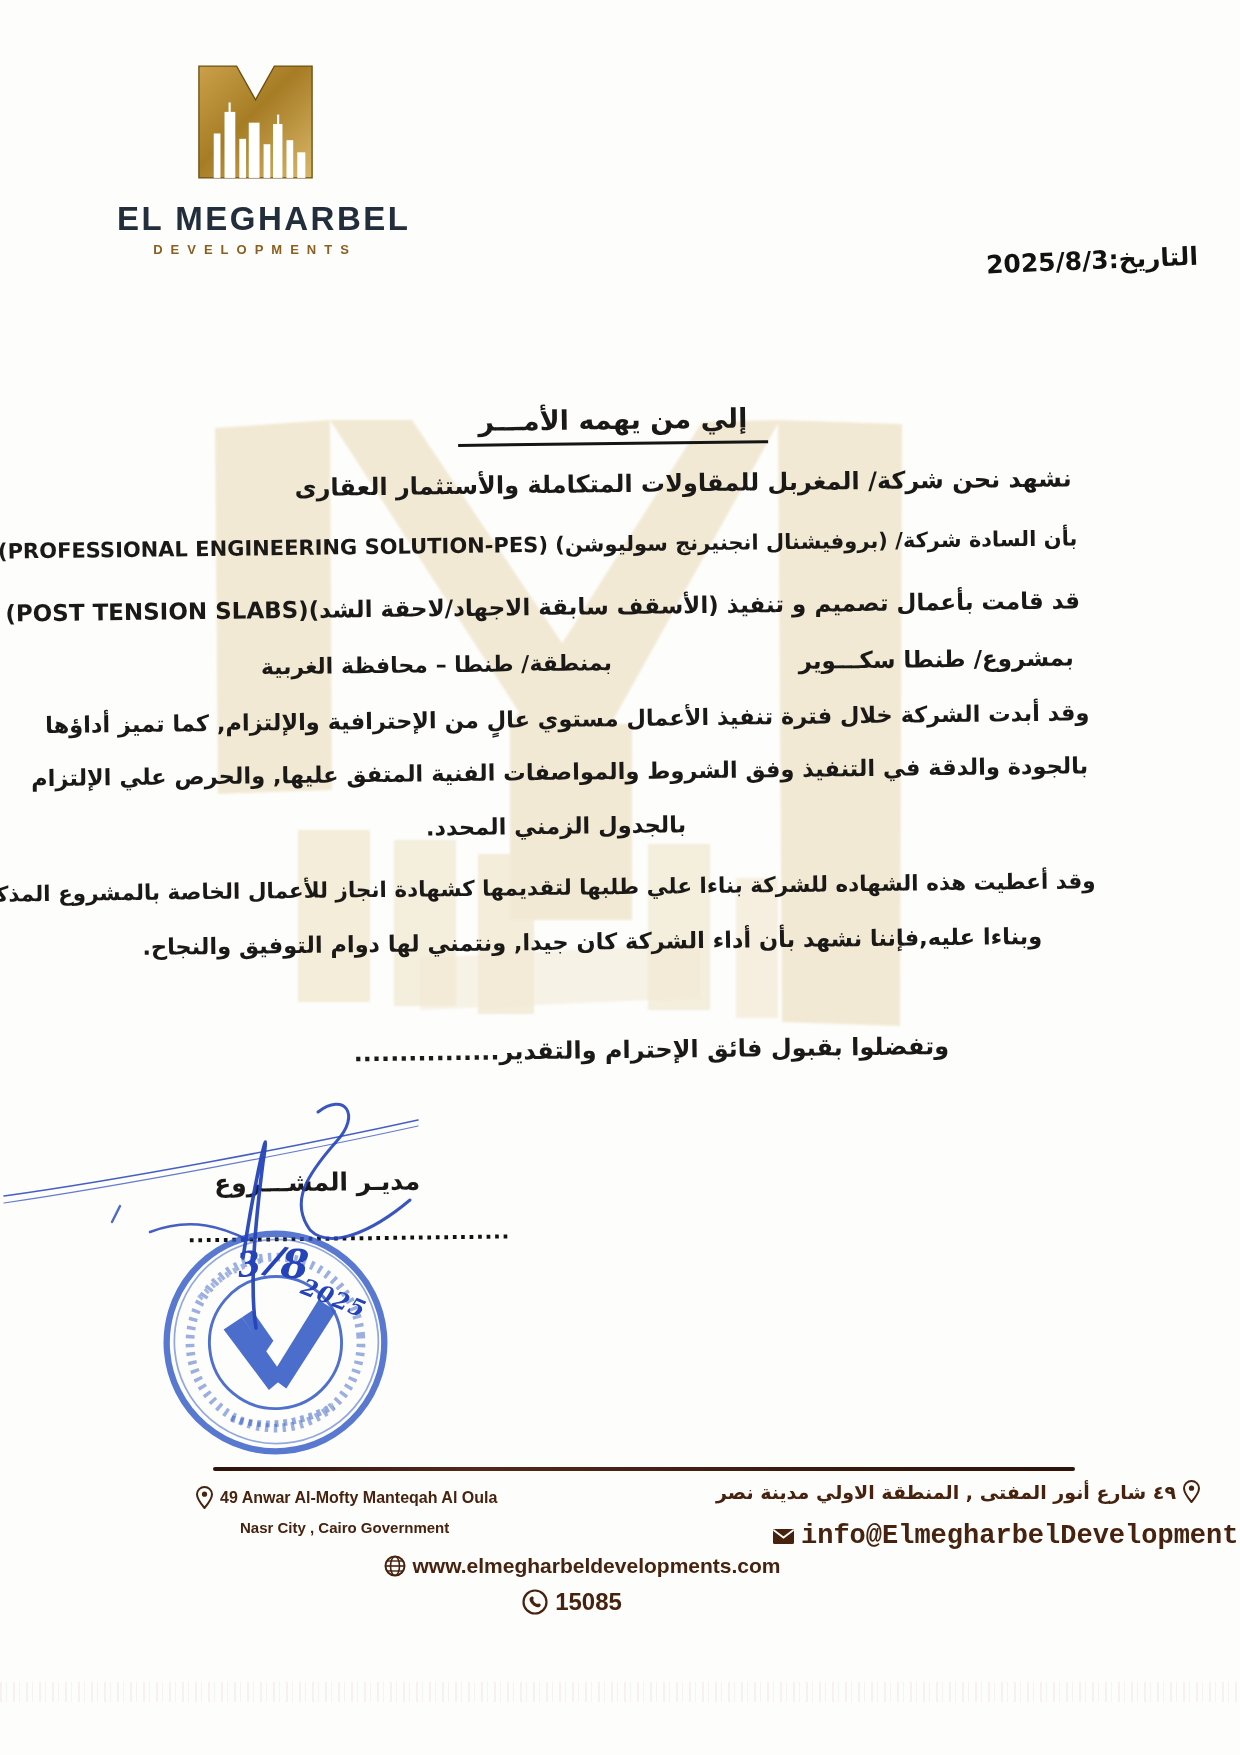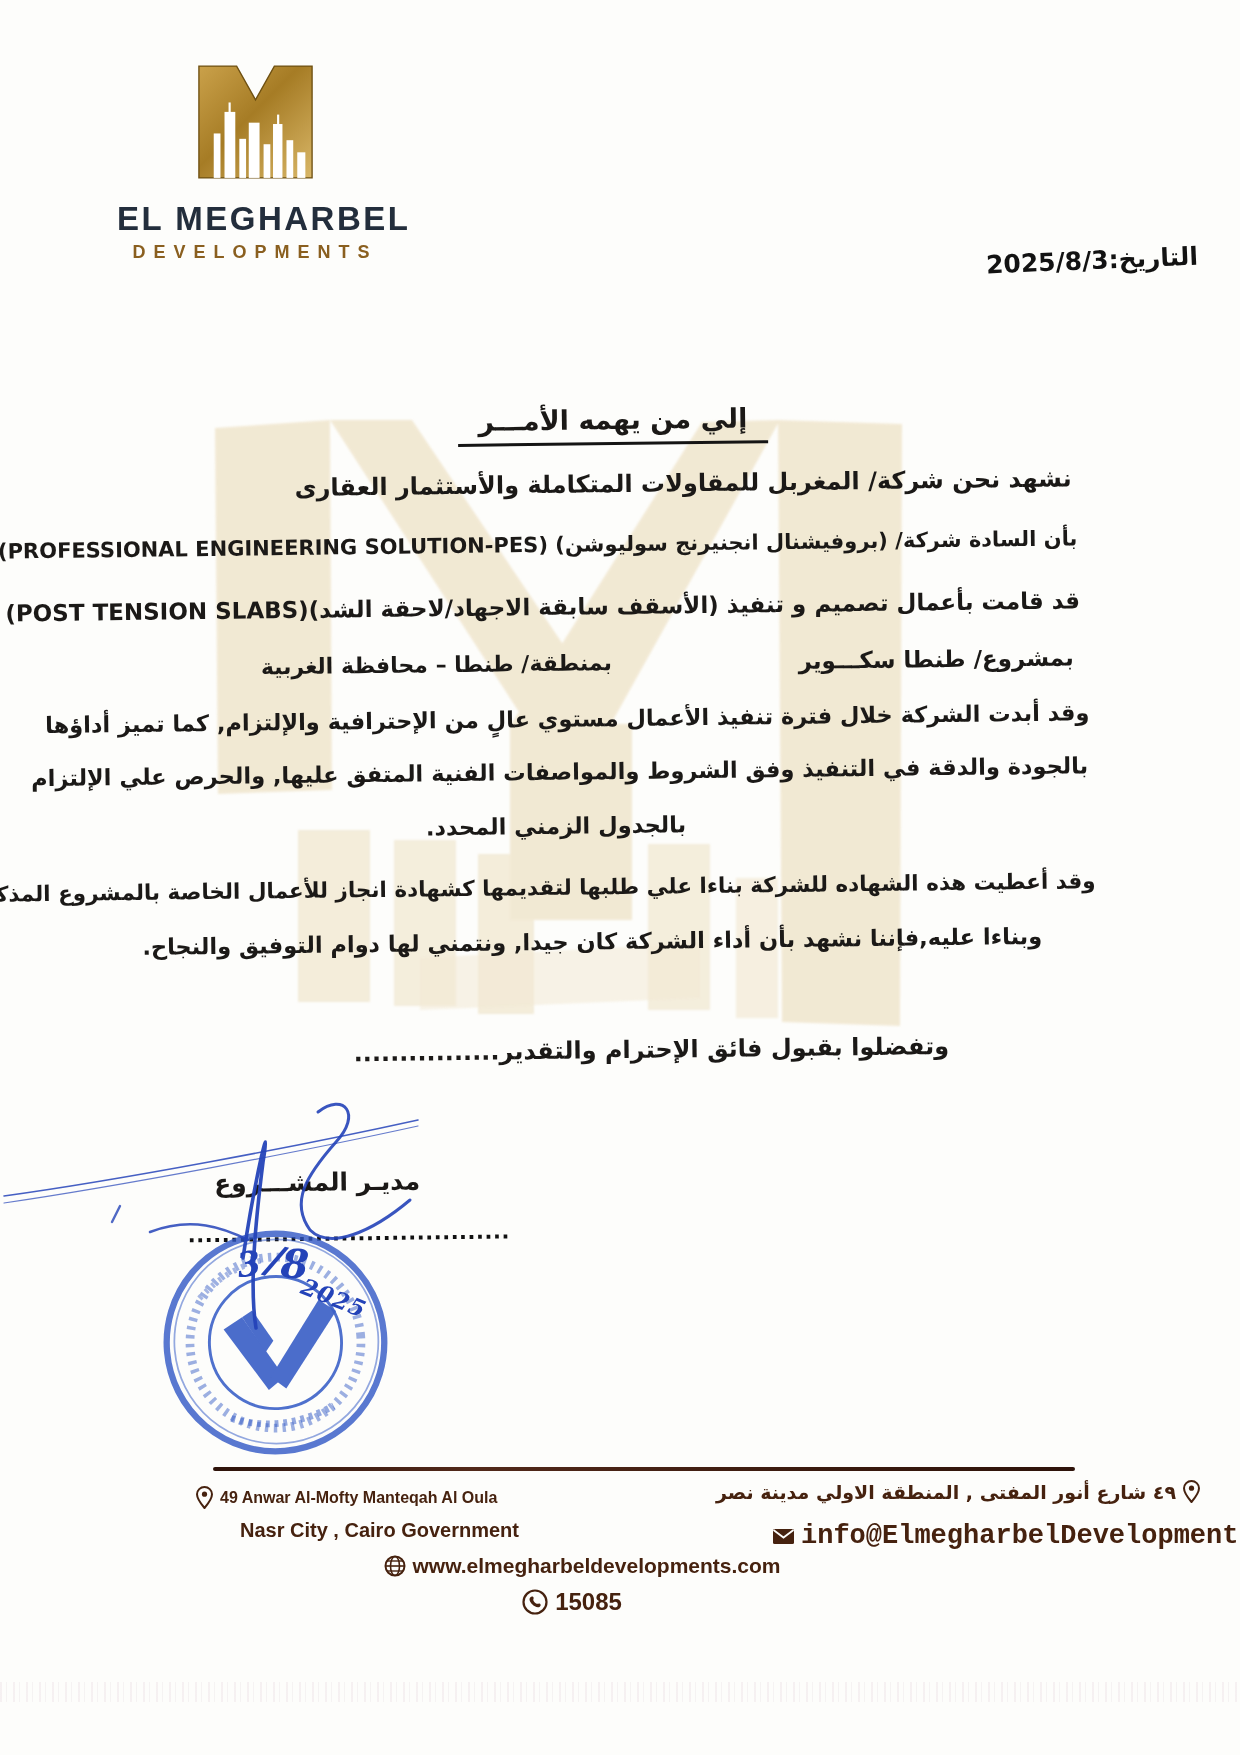--- a/index.html
+++ b/index.html
@@ -10,21 +10,21 @@
   }
   
   .logo-block{position:absolute;left:117px;top:58px;width:276px;text-align:center;}
   .logo-mark{display:block;margin:0 auto;width:147px;height:128px;}
   .logo-name{
     margin-top:14px;font-family:"Liberation Sans","DejaVu Sans",sans-serif;
     font-size:33px;font-weight:700;letter-spacing:2.5px;color:#232e3c;white-space:nowrap;
   }
   .logo-tagline{
     margin-top:4px;font-family:"Liberation Sans","DejaVu Sans",sans-serif;
-    font-size:18px;font-weight:700;letter-spacing:8px;color:#8a5f1f;white-space:nowrap;
+    font-size:13px;font-weight:700;letter-spacing:8px;color:#8a5f1f;white-space:nowrap;
   }
   .date-line{
     position:absolute;right:42px;top:246px;font-size:25px;font-weight:700;
     color:#121212;transform:rotate(-2.4deg);white-space:nowrap;direction:rtl;
   }
   
   .watermark{position:absolute;left:180px;top:398px;width:760px;height:650px;opacity:.55;filter:blur(1px);}
   
   .letter-body{position:absolute;left:0;top:0;width:1240px;height:1755px;transform:rotate(-0.7deg);transform-origin:620px 760px;}
   .bline{position:absolute;font-weight:700;white-space:nowrap;color:#1b1917;}
@@ -52,21 +52,21 @@
   .hand-day{left:237px;top:1244px;font-size:34px;transform:rotate(-8deg);}
   .hand-sep{left:268px;top:1236px;font-size:40px;transform:rotate(14deg);}
   .hand-month{left:281px;top:1240px;font-size:40px;transform:rotate(4deg);}
   .hand-year{left:300px;top:1284px;font-size:23px;transform:rotate(22deg);letter-spacing:1px;}
   .signature-ink{position:absolute;left:0;top:1080px;width:540px;height:300px;}
   
   .f-rule{position:absolute;left:213px;top:1467px;width:862px;height:4px;
     background:linear-gradient(90deg,#2e130a,#52291a 30%,#3a1a0e 70%,#2e130a);border-radius:2px;}
   .f-item{position:absolute;font-weight:700;color:#46220f;white-space:nowrap;display:flex;align-items:center;gap:7px;}
   .f-en1{left:196px;top:1486px;font-size:16px;font-family:"Liberation Sans","DejaVu Sans",sans-serif;}
-  .f-en2{left:240px;top:1519px;font-size:20px;font-family:"Liberation Sans","DejaVu Sans",sans-serif;}
+  .f-en2{left:240px;top:1519px;font-size:15px;font-family:"Liberation Sans","DejaVu Sans",sans-serif;}
   .f-ar{right:40px;top:1480px;font-size:19px;direction:rtl;}
   .f-email{left:772px;top:1521px;font-size:27px;font-family:Liberation Mono, monospace;gap:6px;}
   .f-web{left:0;top:1554px;width:1240px;justify-content:center;transform:translateX(-38px);font-size:21px;font-family:"Liberation Sans","DejaVu Sans",sans-serif;}
   .f-phone{left:0;top:1588px;width:1240px;justify-content:center;transform:translateX(-48px);font-size:24px;font-family:"Liberation Sans","DejaVu Sans",sans-serif;}
   .f-icon{display:inline-block;flex:0 0 auto;}
   
   .noise-band{position:absolute;left:0;top:1682px;width:1240px;height:20px;opacity:.5;
     background:repeating-linear-gradient(90deg,
       rgba(186,140,165,.22) 0 2px, rgba(0,0,0,0) 2px 6px,
       rgba(150,118,140,.15) 6px 7px, rgba(0,0,0,0) 7px 13px);}

